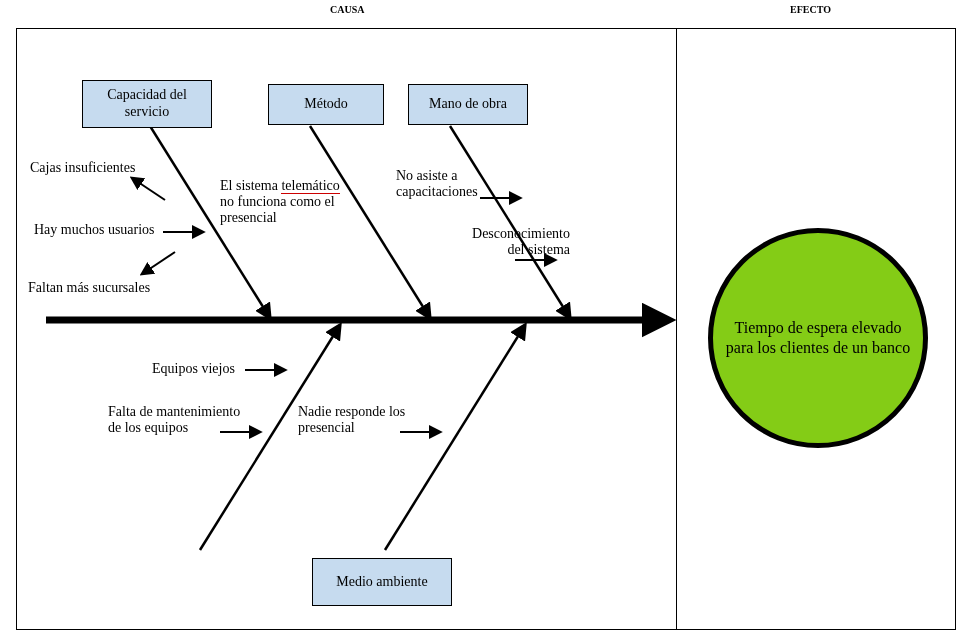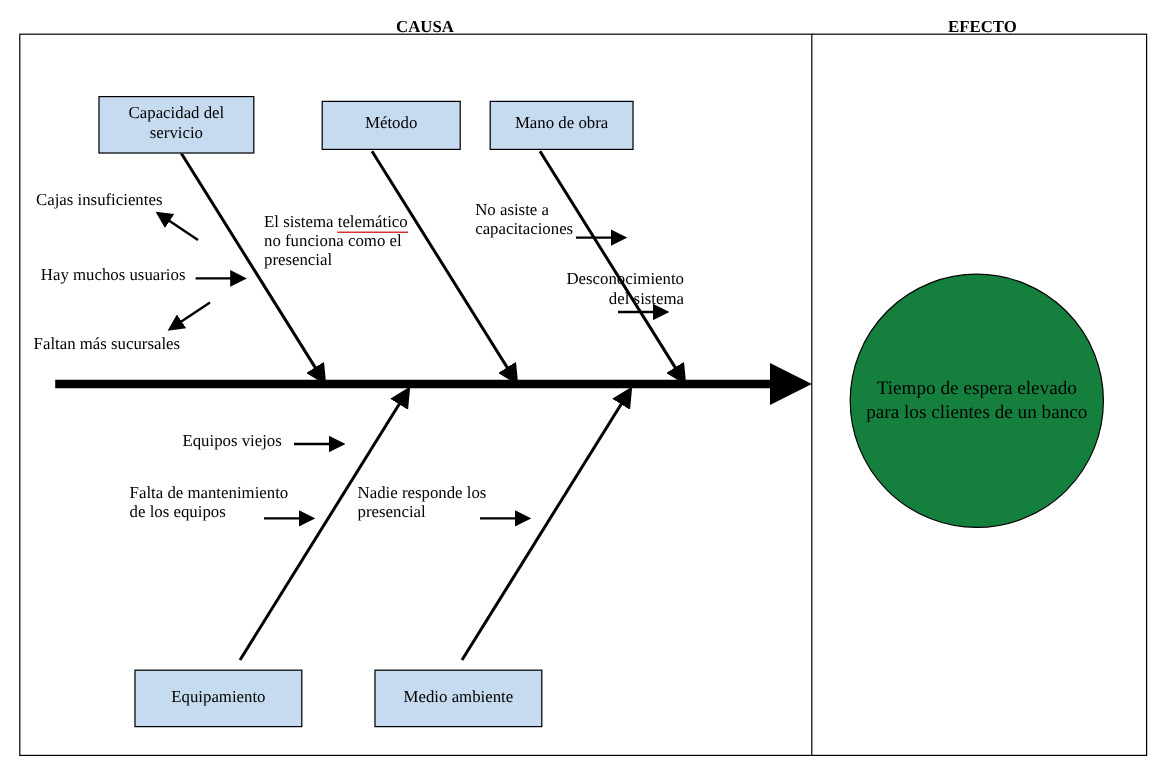--- a/index.html
+++ b/index.html
@@ -8,45 +8,45 @@
     font-family: "Times New Roman", serif;
     background: #fff;
   }
   .page {
     position: relative;
     width: 970px;
     height: 644px;
   }
   .header-causa, .header-efecto {
     position: absolute;
-    top: 16px;
+    top: 4px;
     font-weight: bold;
-    font-size: 14px;
+    font-size: 10px;
   }
   .outer-box {
     position: absolute;
     border: 1px solid #000;
     background: #fff;
   }
   .categ-box {
     position: absolute;
     background: #c6dbef;
     border: 1px solid #000;
     font-size: 14px;
     text-align: center;
     display: flex;
     align-items: center;
     justify-content: center;
     padding: 2px 4px;
     line-height: 1.2;
   }
   .effect-circle {
     position: absolute;
-    background: #15803d;
-    border: 1px solid #000000;
+    background: #84cc16;
+    border: 5px solid #000000;
     border-radius: 50%;
     display: flex;
     align-items: center;
     justify-content: center;
     text-align: center;
     font-size: 16px;
     line-height: 1.25;
     padding: 10px;
   }
   .lbl {
@@ -117,23 +117,20 @@
   <div class="categ-box" style="left:82px; top:80px; width:120px; height:42px;justify-content:flex-end;">
     <span>Capacidad del servicio</span>
   </div>
   <div class="categ-box" style="left:268px; top:84px; width:106px; height:35px;">
     <span>Método</span>
   </div>
   <div class="categ-box" style="left:408px; top:84px; width:110px; height:35px;">
     <span>Mano de obra</span>
   </div>
 
-  <div class="categ-box" style="left:112px; top:558px; width:130px; height:42px;">
-    <span>Equipamiento</span>
-  </div>
   <div class="categ-box" style="left:312px; top:558px; width:130px; height:42px;">
     <span>Medio ambiente</span>
   </div>
 
   <div class="lbl" style="left:30px; top:160px;">Cajas insuficientes</div>
   <div class="lbl" style="left:34px; top:222px;">Hay muchos usuarios</div>
   <div class="lbl" style="left:28px; top:280px;">Faltan más sucursales</div>
 
   <div class="lbl multi" style="left:396px; top:168px; width:120px;">
     <span>No asiste a</span><br>

